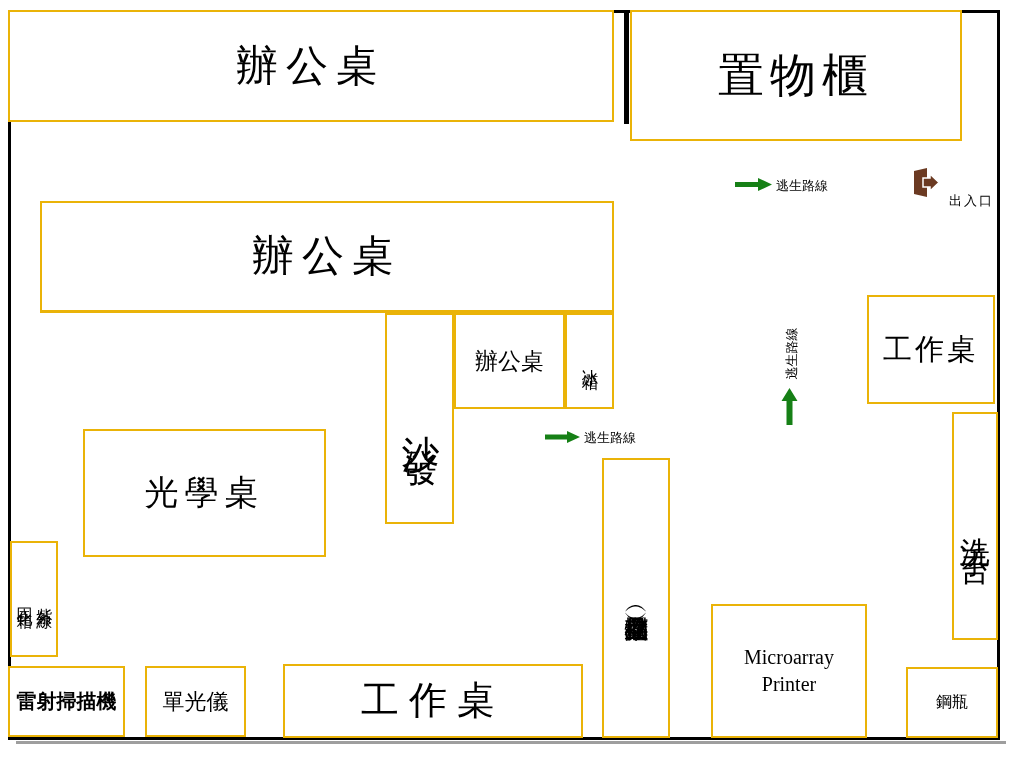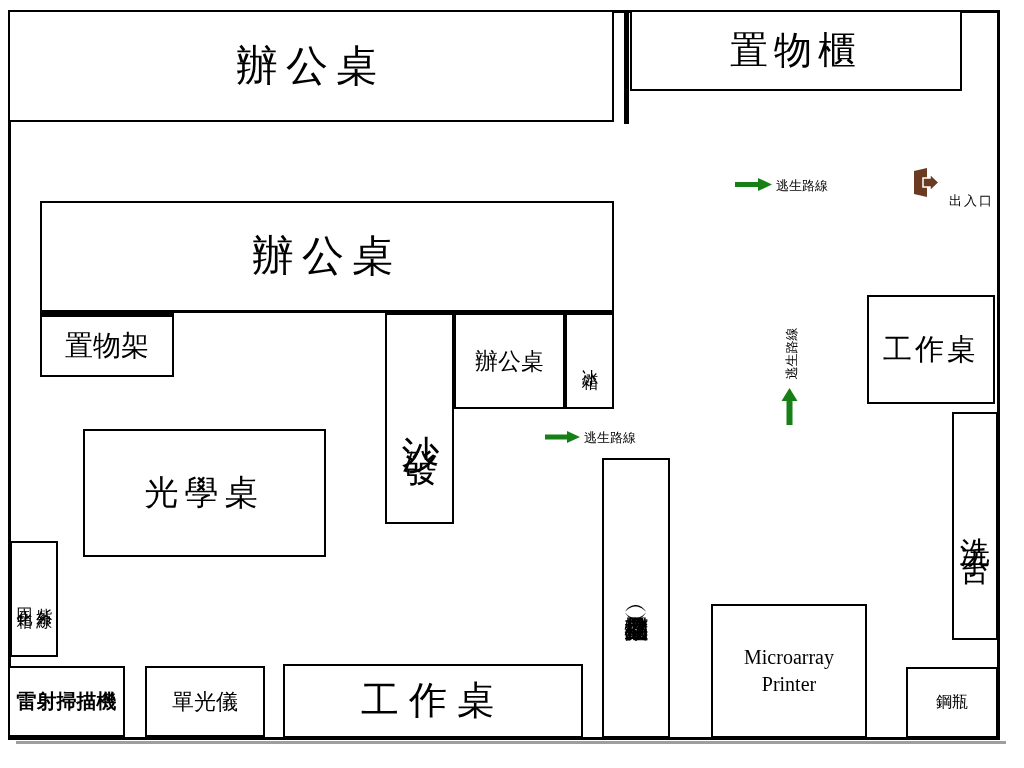--- a/index.html
+++ b/index.html
@@ -11,41 +11,41 @@
     position:absolute;left:8px;top:10px;width:992px;height:730px;
     border:3px solid #000;box-sizing:border-box;background:#fff;
   }
   .shadow-bottom{
     position:absolute;left:16px;top:741px;width:990px;height:3px;background:#9e9e9e;
   }
   .wall-stub{
     position:absolute;left:624px;top:10px;width:5px;height:114px;background:#000;
   }
   .box{
-    position:absolute;background:#fff;border:2px solid #000000;box-sizing:border-box;
+    position:absolute;background:#fff;border:2px solid #eab308;box-sizing:border-box;
     display:flex;align-items:center;justify-content:center;text-align:center;
     line-height:1.05;
   }
   .vtext{writing-mode:vertical-rl;}
   
   .desk-top       {left:8px;   top:10px;  width:606px; height:112px; font-size:42px; letter-spacing:8px;}
-  .cabinet-top    {left:630px; top:10px;  width:332px; height:81px; font-size:38px; letter-spacing:6px;text-align:center;}
+  .cabinet-top    {left:630px; top:10px;  width:332px; height:131px; font-size:46px; letter-spacing:6px;text-align:center;}
   .desk-middle    {left:40px;  top:201px; width:574px; height:112px; font-size:42px; letter-spacing:8px; border-bottom-width:3px;}
   .shelf          {left:40px;  top:313px; width:134px; height:64px;  font-size:28px; border-top-width:4px;}
   .sofa           {left:385px; top:313px; width:69px;  height:211px; font-size:38px;}
   .sofa .vtext{letter-spacing:14px;}
   .desk-small     {left:454px; top:313px; width:111px; height:96px;  font-size:23px;}
   .fridge         {left:565px; top:313px; width:49px;  height:96px;  font-size:17px;}
   .fridge .vtext{letter-spacing:5px;}
   .optical-table  {left:83px;  top:412px; width:243px; height:128px; font-size:34px; letter-spacing:6px;margin-top:17px;}
   .uv-box         {left:10px;  top:541px; width:48px;  height:116px; font-size:16px;}
   .uv-box .cols{display:flex;flex-direction:row;gap:3px;align-items:flex-start;justify-content:center;}
   .uv-box .vtext{letter-spacing:3px;}
   .laser-scanner  {left:8px;   top:666px; width:117px; height:71px;  font-size:20px;font-weight:bold;}
-  .monochromator  {left:145px; top:666px; width:120px; height:71px;  font-size:22px;}
+  .monochromator  {left:145px; top:666px; width:101px; height:71px;  font-size:22px;}
   .worktable-bottom{left:283px;top:664px; width:300px; height:74px;  font-size:38px; letter-spacing:10px;}
   .chem-cabinet   {left:602px; top:458px; width:68px;  height:280px; font-size:24px;}
   .microarray     {left:711px; top:604px; width:156px; height:134px; font-family:"Liberation Serif", serif; font-size:20px; line-height:1.35;}
   .gas-cylinder   {left:906px; top:667px; width:92px;  height:71px;  font-size:16px;}
   .sink           {left:952px; top:412px; width:46px;  height:228px; font-size:30px;}
   .sink .vtext{letter-spacing:9px;}
   .worktable-right{left:867px; top:295px; width:128px; height:109px; font-size:29px; letter-spacing:3px;}
   
   .legend-item{position:absolute;font-size:13px;}
   .arrow-top-svg {position:absolute;left:735px;top:177px;}
@@ -74,23 +74,20 @@
   </div>
 
   <div class="box cabinet-top">
     <span>置物櫃</span>
   </div>
 
   <div class="box desk-middle">
     <span>辦公桌</span>
   </div>
 
-  <div class="box shelf">
-    <span>置物架</span>
-  </div>
 
   <div class="box sofa">
     <span class="vtext">沙發</span>
   </div>
 
   <div class="box desk-small">
     <span>辦公桌</span>
   </div>
 
   <div class="box fridge">

